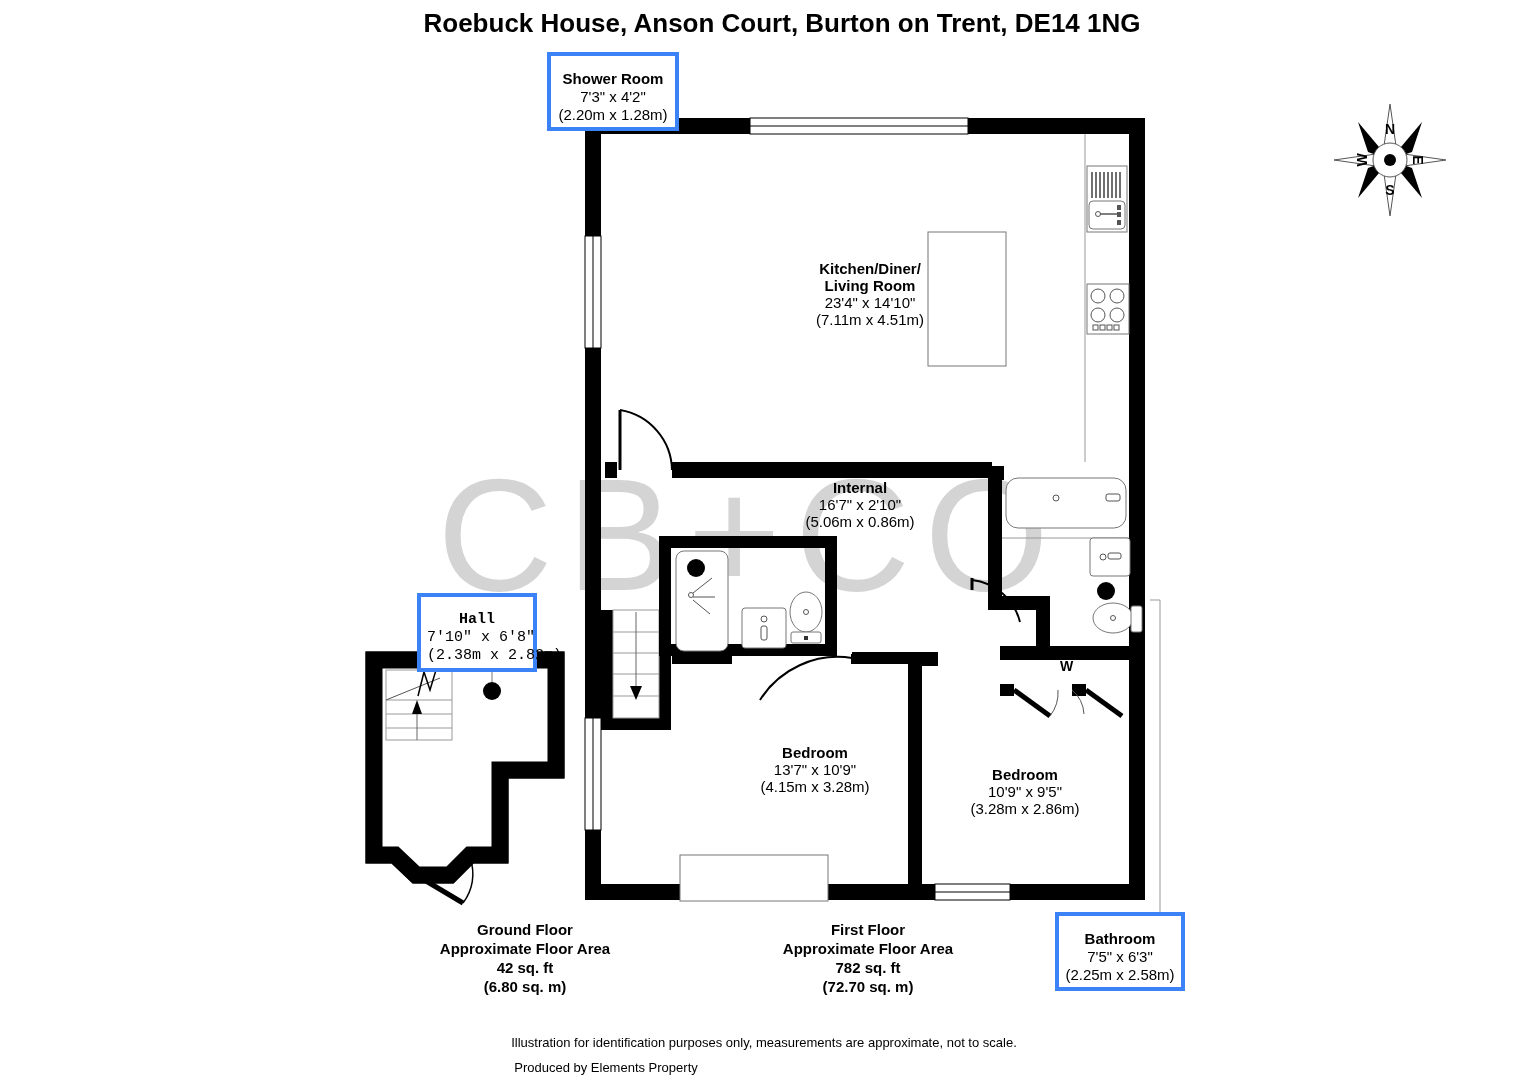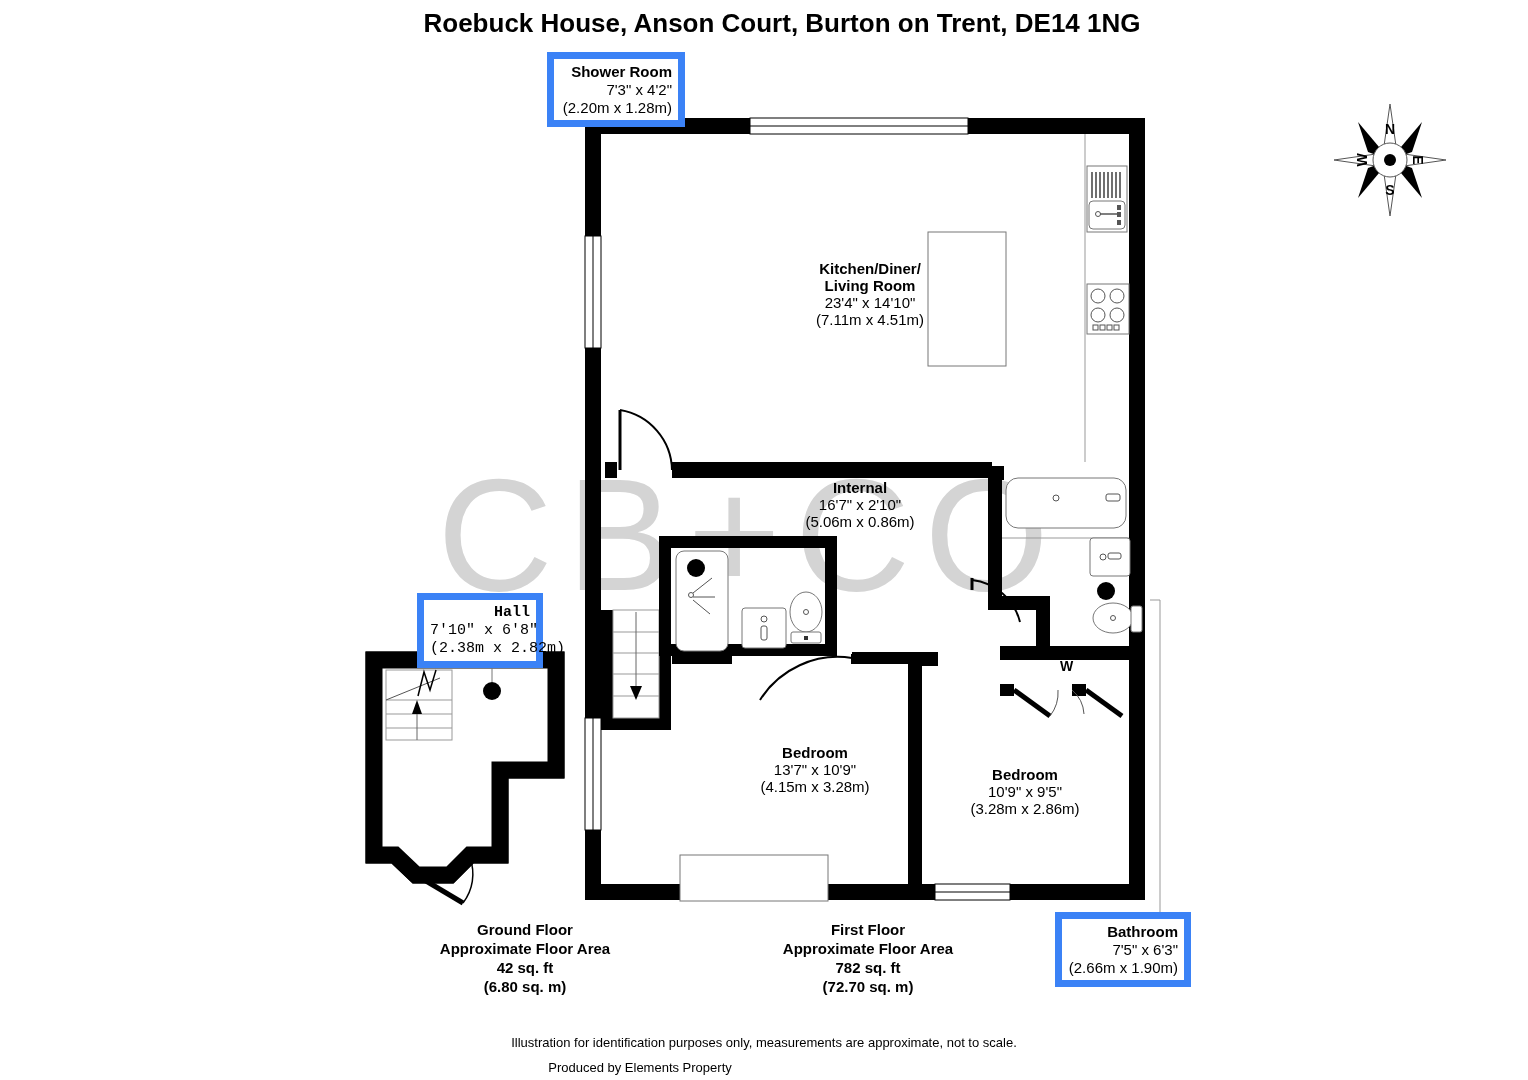--- a/index.html
+++ b/index.html
@@ -62,26 +62,26 @@
     white-space: nowrap;
   }
   .roomlabel .rname {
     font-weight: bold;
     font-size: 15px;
     text-align: center;
   }
   
   .boxlabel {
     position: absolute;
-    border: 7px solid #3b82f6;
+    border: 4px solid #3b82f6;
     background: #fff;
-    text-align: right;
+    text-align: center;
     font-size: 15px;
     line-height: 18px;
-    padding: 4px 6px 3px 6px;
+    padding: 14px 6px 3px 6px;
     z-index: 6;
     white-space: nowrap;
   }
   .boxlabel .rname {
     font-weight: bold;
   }
   
   .areablock {
     position: absolute;
     text-align: center;
@@ -111,21 +111,20 @@
     z-index: 5;
   }
   #producer {
     position: absolute;
     left: 0;
     top: 1060px;
     width: 1212px;
     text-align: center;
     font-size: 13px;
     z-index: 5;
-    padding-left: 34px;
   }
   
   #compass {
     position: absolute;
     left: 1330px;
     top: 100px;
     width: 120px;
     height: 120px;
     z-index: 5;
   }
@@ -407,21 +406,21 @@
 
   <div class="boxlabel" style="left:417px; top:593px; width:100px;font-family:Liberation Mono, monospace;">
     <div class="rname">Hall</div>
     <div>7'10" x 6'8"</div>
     <div>(2.38m x 2.82m)</div>
   </div>
 
   <div class="boxlabel" style="left:1031px; top:912px; width:110px;margin-left:24px;">
     <div class="rname">Bathroom</div>
     <div>7'5" x 6'3"</div>
-    <div>(2.66m x 1.90m)</div>
+    <div>(2.25m x 2.58m)</div>
   </div>
 
   <div class="roomlabel" style="left:770px; top:260px; width:200px;">
     <div class="rname">Kitchen/Diner/</div>
     <div class="rname">Living Room</div>
     <div>23'4" x 14'10"</div>
     <div>(7.11m x 4.51m)</div>
   </div>
 
   <div class="roomlabel" style="left:760px; top:479px; width:200px;">

